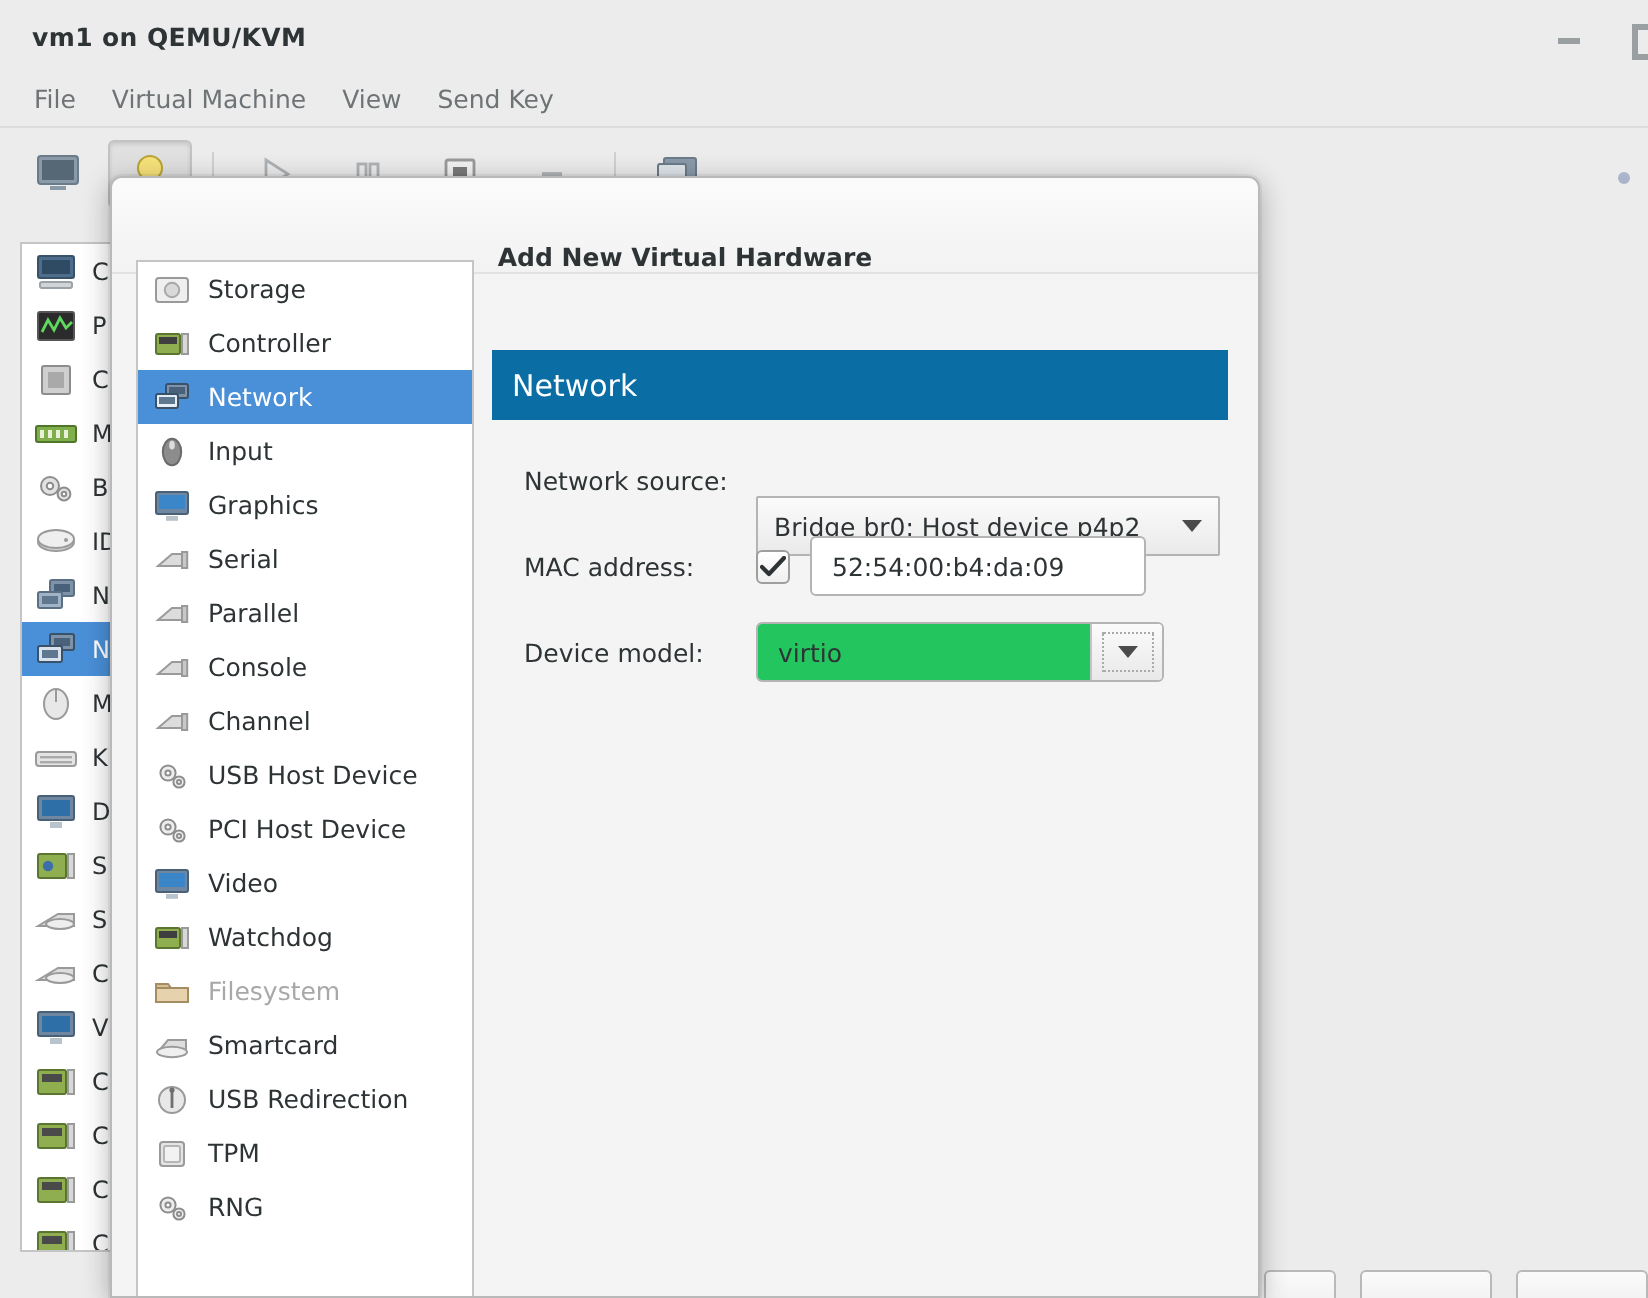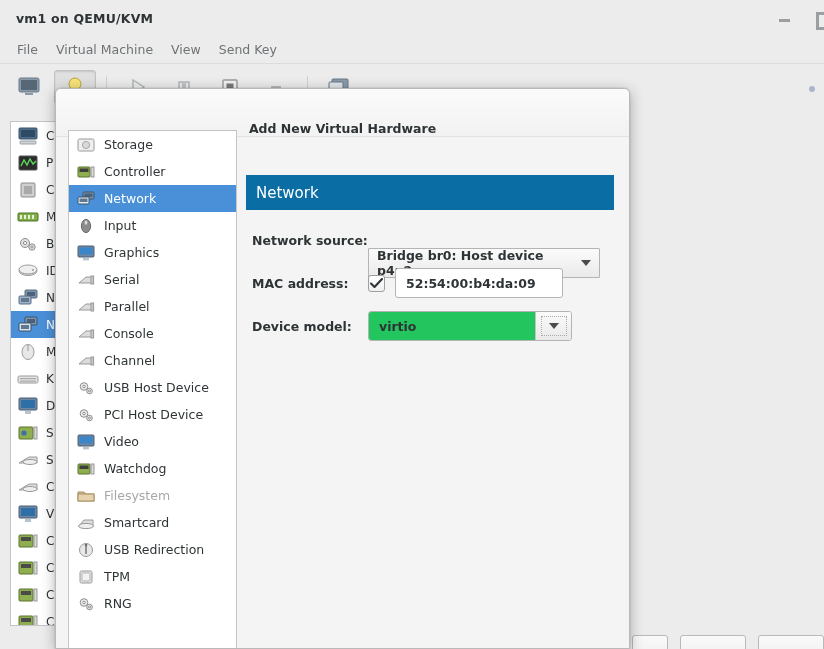--- a/index.html
+++ b/index.html
@@ -99,21 +99,21 @@
   .side-row.selected { background: #4a90d9; color: #ffffff; }
   .side-row.disabled { color: #a8a8a8; }
 
   .pane { position: absolute; left: 190px; top: 5px; right: 0; bottom: 0; }
   .section-banner {
     position: absolute; left: 0; top: 45px; width: 368px; height: 35px;
     background: #0a6ea5; display: flex; align-items: center; padding-left: 10px;
   }
   .section-banner-text { color: #ffffff; font-size: 15px; }
 
-  .form { position: absolute; left: 6px; top: 95px; width: 380px; font-weight: bold; }
+  .form { position: absolute; left: 16px; top: 95px; width: 380px; }
   .form-row { display: flex; align-items: center; margin-bottom: 13px; height: 30px; }
   .form-label {
     font-size: 12.5px; color: #2e3436; width: 116px; text-align: left; flex: none;
   }
 
   .combo {
     height: 30px; min-width: 0; display: inline-flex; align-items: center;
     background: linear-gradient(to bottom, #fbfbfb, #eaeaea);
     border: 1px solid #b4b4b4; border-radius: 1px;
     padding: 0 8px; font-size: 12.5px; color: #2e3436; gap: 10px;

